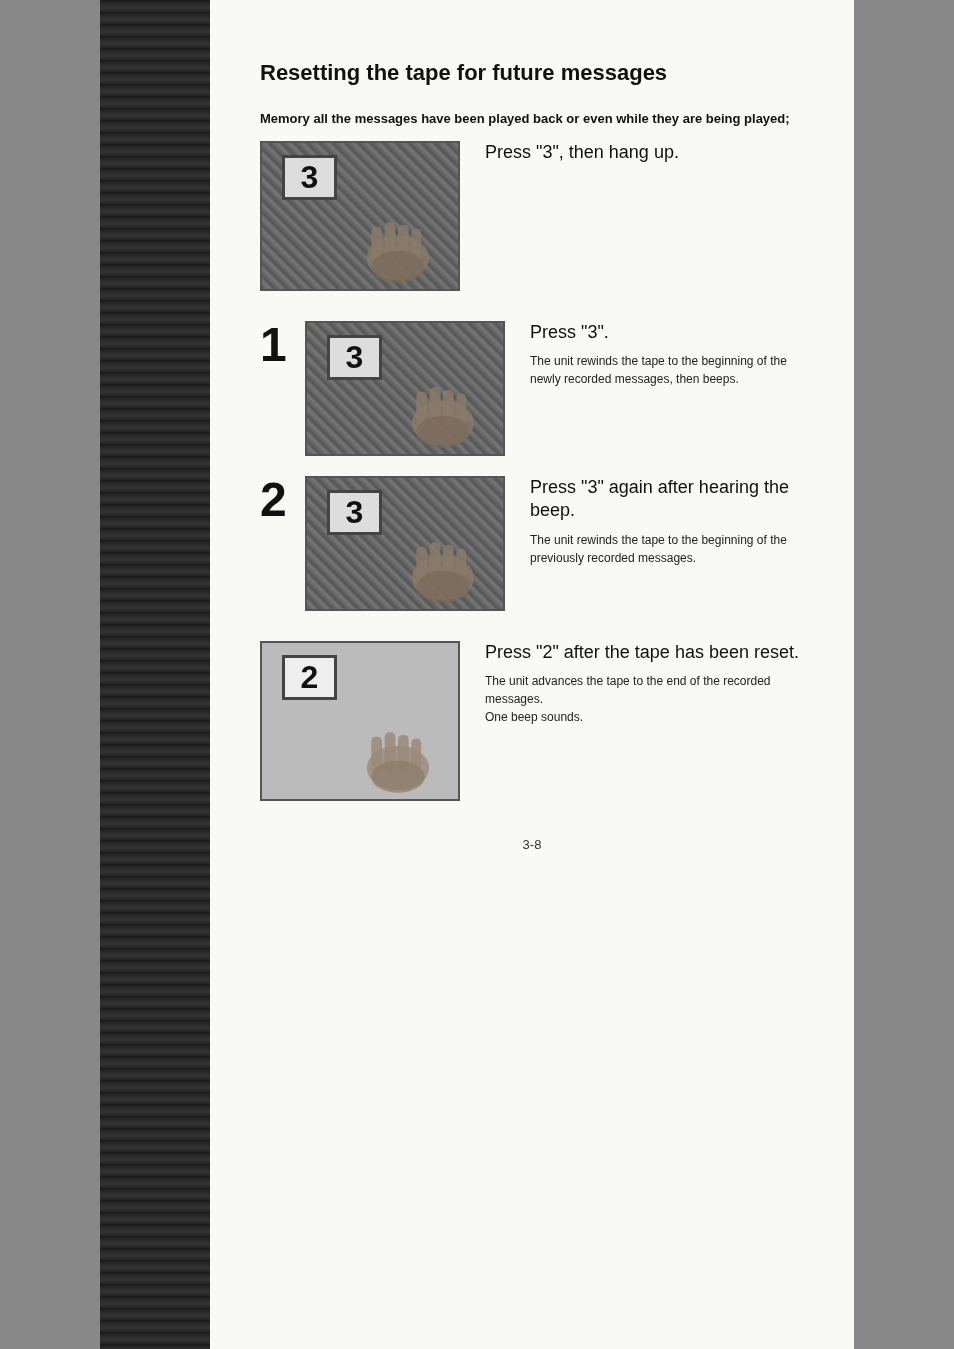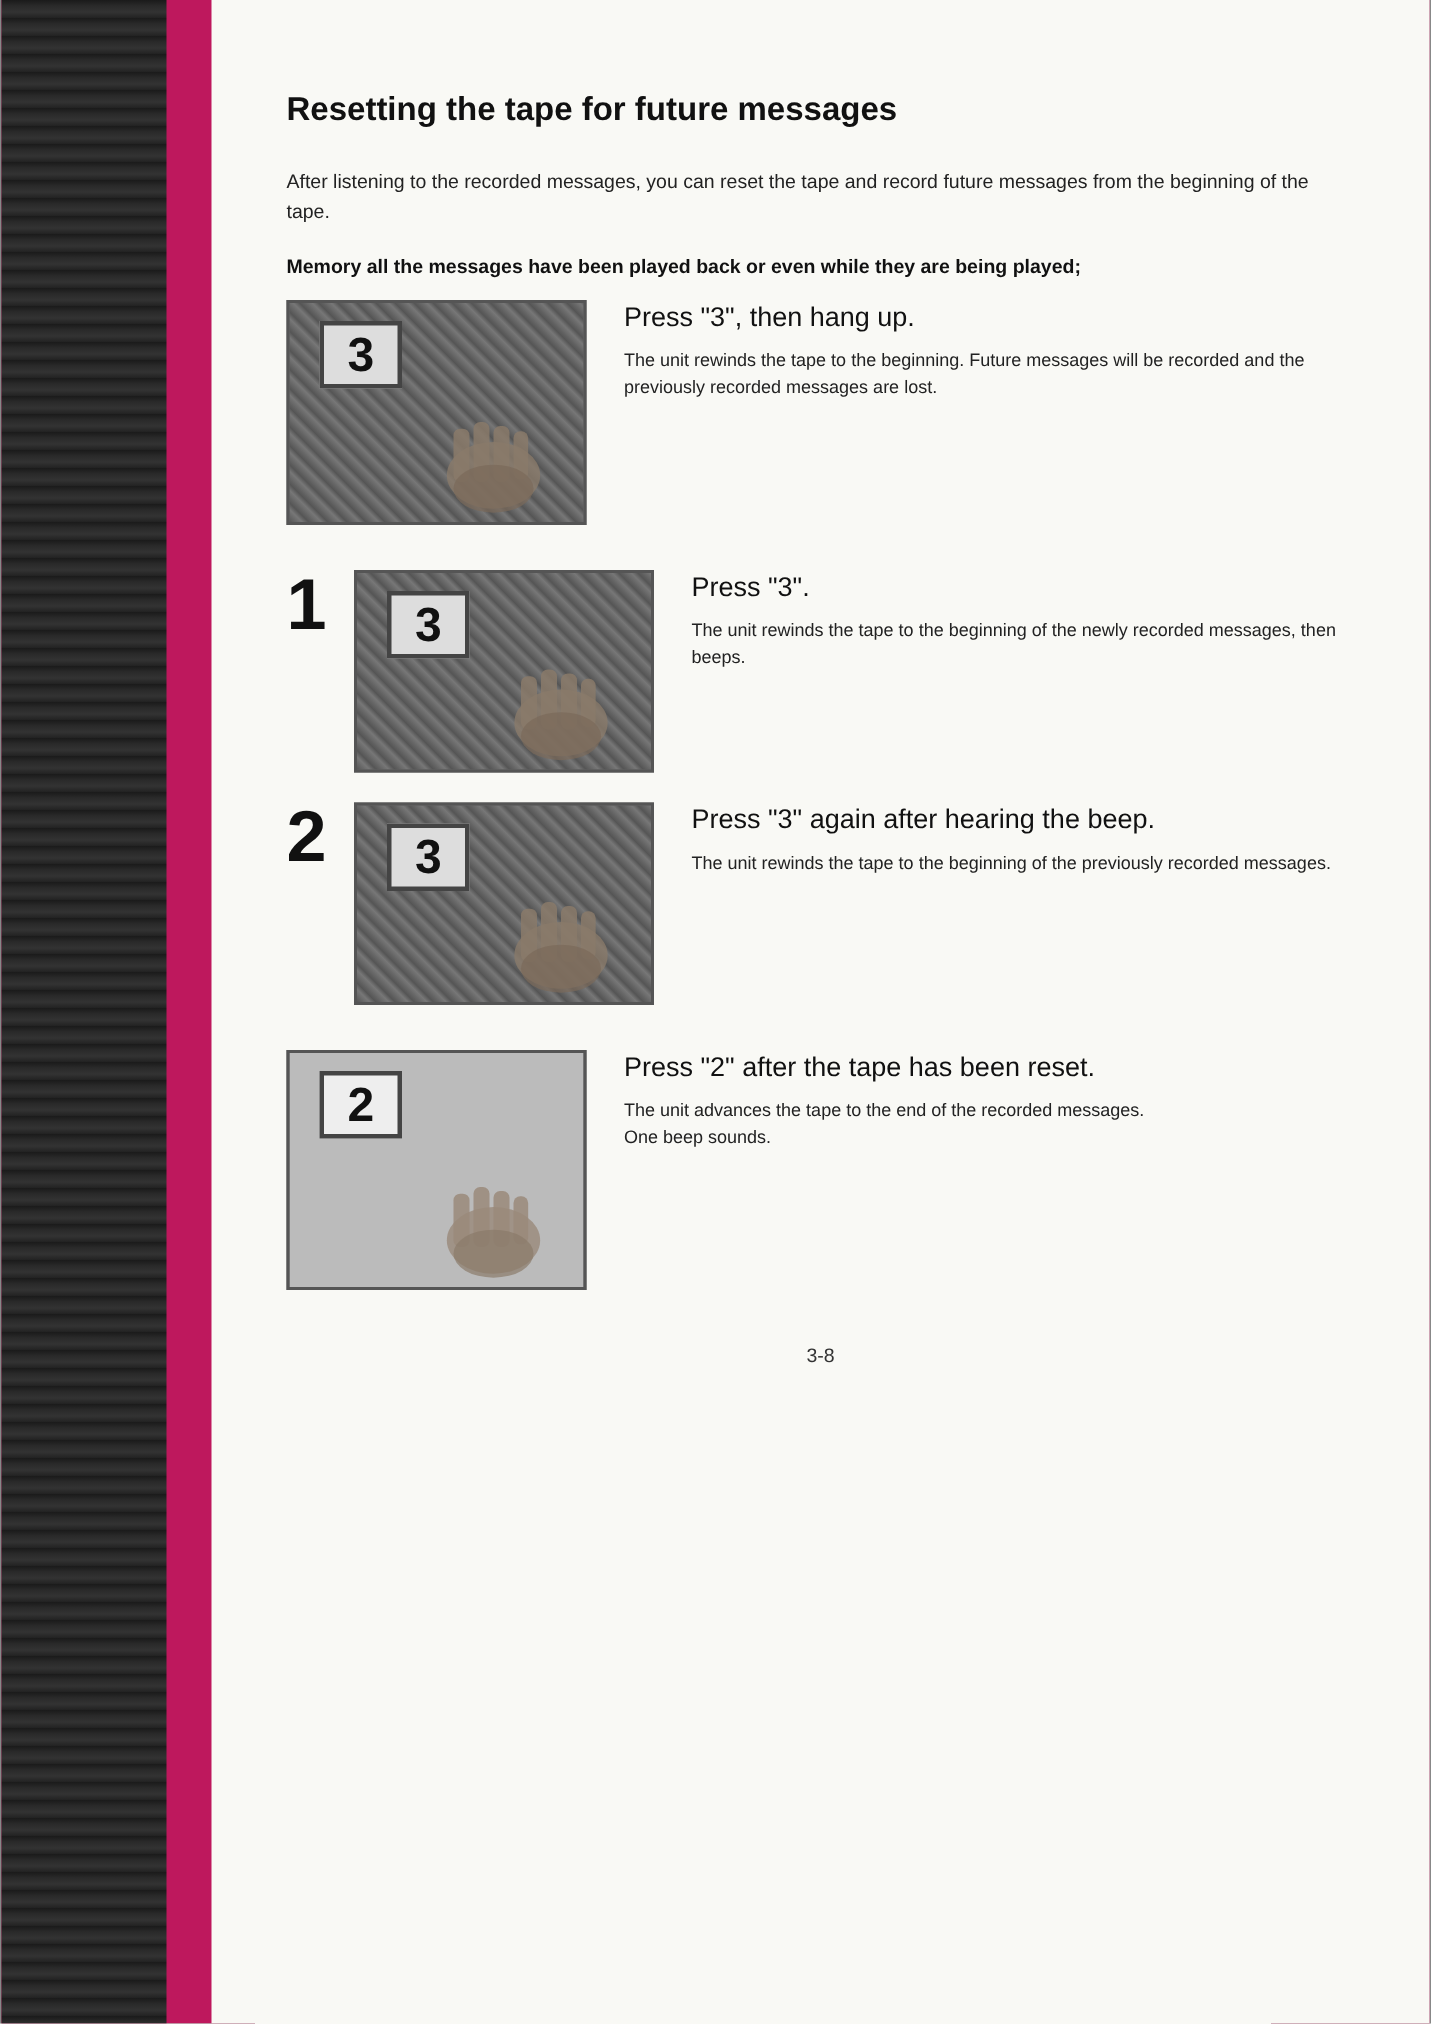--- a/index.html
+++ b/index.html
@@ -5,26 +5,25 @@
     * { margin: 0; padding: 0; box-sizing: border-box; }
     body {
       background: #888;
       display: flex;
       justify-content: center;
       align-items: flex-start;
       min-height: 1349px;
       font-family: Arial, Helvetica, sans-serif;
     }
     .page {
-      width: 952px;
+      width: 754px;
       min-height: 1349px;
-      background: #be185d;
-      position: relative;
-      display: flex;
-      gap: 30px;
+      background: #f97316;
+      position: relative;
+      display: flex;
     }
     .left-border {
       width: 110px;
       background: #222;
       min-height: 1349px;
       position: relative;
       flex-shrink: 0;
     }
     .left-border-texture {
       width: 100%;
@@ -150,21 +149,20 @@
 <body>
 
 <div class="page">
   <div class="left-border">
     <div class="left-border-texture"></div>
   </div>
 
   <div class="content">
     <h1 class="page-title">Resetting the tape for future messages</h1>
 
-    <p class="intro-text">After listening to the recorded messages, you can reset the tape and record future messages from the beginning of the tape.</p>
 
     <div class="subsection">
       <p class="section-heading">Memory all the messages have been played back or even while they are being played;</p>
 
       <div class="instruction-block">
         <div class="image-box">
           <div class="image-box-inner">
             <div class="key-button">3</div>
             <svg class="hand-svg" viewBox="0 0 120 90" xmlns="http://www.w3.org/2000/svg" style="position:absolute;bottom:0;right:5px;width:110px;height:80px;">
               <ellipse cx="60" cy="55" rx="35" ry="25" fill="#8a7a6a" opacity="0.8"></ellipse>
@@ -173,21 +171,20 @@
               <rect x="60" y="18" width="12" height="42" rx="5" fill="#8a7a6a" opacity="0.85"></rect>
               <rect x="75" y="22" width="11" height="36" rx="5" fill="#8a7a6a" opacity="0.85"></rect>
               <ellipse cx="60" cy="65" rx="30" ry="18" fill="#7a6a5a" opacity="0.7"></ellipse>
             </svg>
           </div>
         </div>
         <div class="instruction-text">
           <p class="action-title">
             <span>Press "3", then hang up.</span>
           </p>
-          <p class="action-desc">The unit rewinds the tape to the beginning. Future messages will be recorded and the previously recorded messages are lost.</p>
         </div>
       </div>
     </div>
 
     <div class="subsection">
 
       <div class="numbered-step">
         <div class="step-number">1</div>
         <div class="image-box small">
           <div class="image-box-inner">

